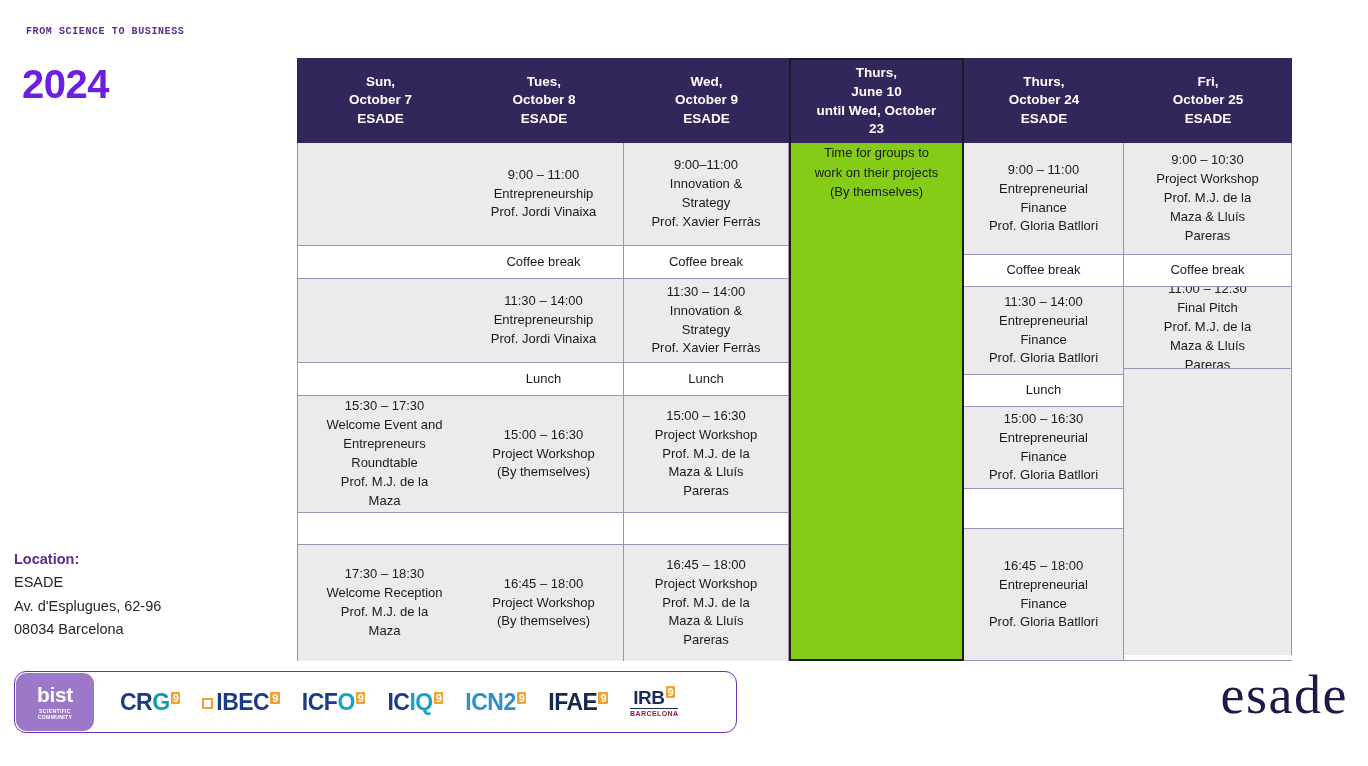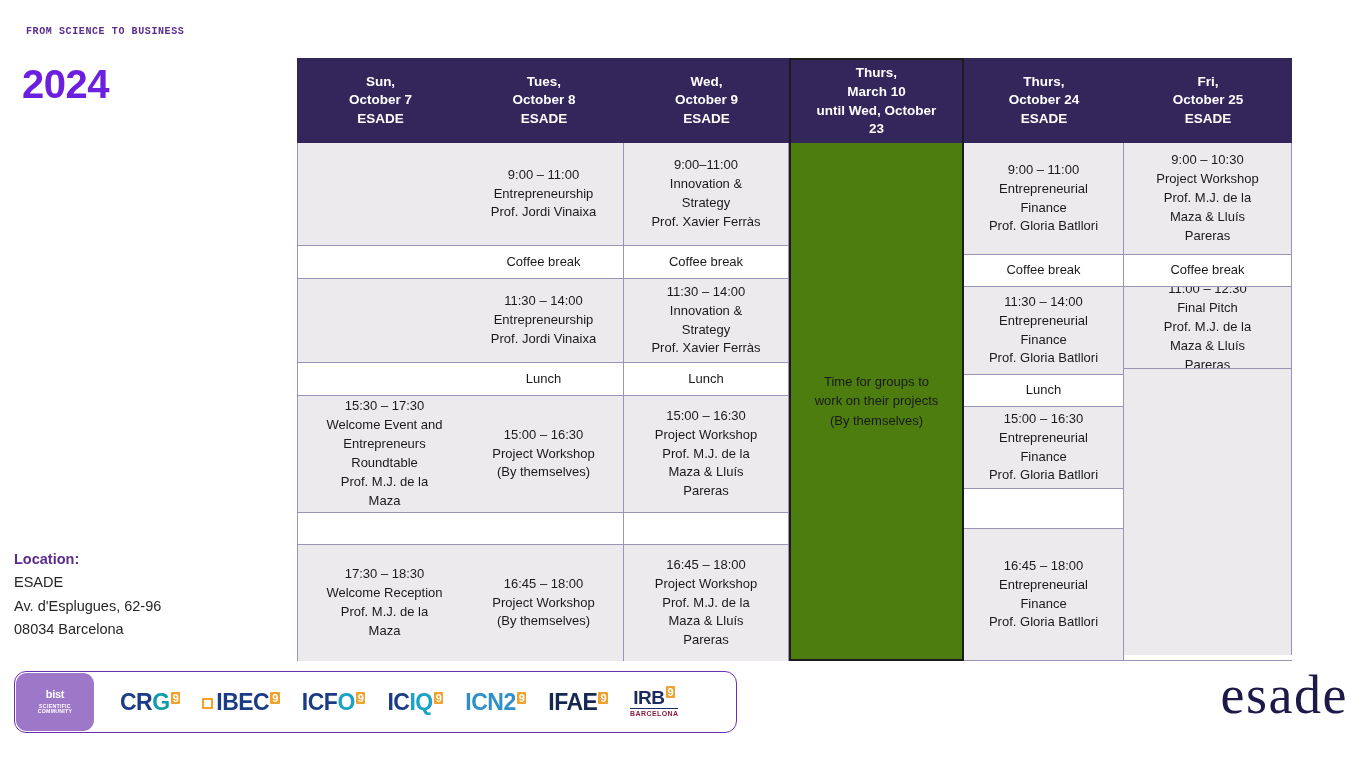--- a/index.html
+++ b/index.html
@@ -111,26 +111,25 @@
   .cell.firstcol { border-left: 1px solid #9a93b5; }
   .cell.noborderb { border-bottom: none; }
 
   .cell .ln { display: block; }
 
   
   .thurs {
     position: absolute;
     left: 492px; top: 0;
     width: 175px; height: 518px;
-    background: #4d7c0f;
+    background: #84cc16;
     border-left: 2px solid #1c1c1c;
     border-right: 2px solid #1c1c1c;
     border-bottom: 2px solid #1c1c1c;
     display: flex;
-    align-items: center;
     justify-content: center;
     text-align: center;
     font-size: 13px;
     color: #1a1a1a;
     line-height: 1.5;
     padding: 0 10px;
   }
 
   
   .footer-bar {
@@ -148,21 +147,21 @@
     margin-left: 1px;
     border-radius: 11px;
     background: #9e78c8;
     color: #ffffff;
     display: flex;
     flex-direction: column;
     align-items: center;
     justify-content: center;
     line-height: 1.05;
   }
-  .bist-badge .b1 { font-size: 11px; font-weight: bold; letter-spacing: -0.3px; }
+  .bist-badge .b1 { font-size: 21px; font-weight: bold; letter-spacing: -0.3px; }
   .bist-badge .b2 { font-size: 5.2px; font-weight: bold; letter-spacing: 0.3px; margin-top: 3px; }
   .bist-badge .b3 { font-size: 5.2px; font-weight: bold; letter-spacing: 0.3px; }
 
   .logos {
     display: flex;
     align-items: center;
     gap: 22px;
     margin-left: 26px;
   }
   .logo {
@@ -256,21 +255,21 @@
       <span>October 8</span>
       <span>ESADE</span>
     </div>
     <div class="hcell">
       <span>Wed,</span>
       <span>October 9</span>
       <span>ESADE</span>
     </div>
     <div class="hcell thurs-col">
       <span>Thurs,</span>
-      <span>March 10</span>
+      <span>June 10</span>
       <span>until Wed, October</span>
       <span>23</span>
     </div>
     <div class="hcell">
       <span>Thurs,</span>
       <span>October 24</span>
       <span>ESADE</span>
     </div>
     <div class="hcell">
       <span>Fri,</span>

